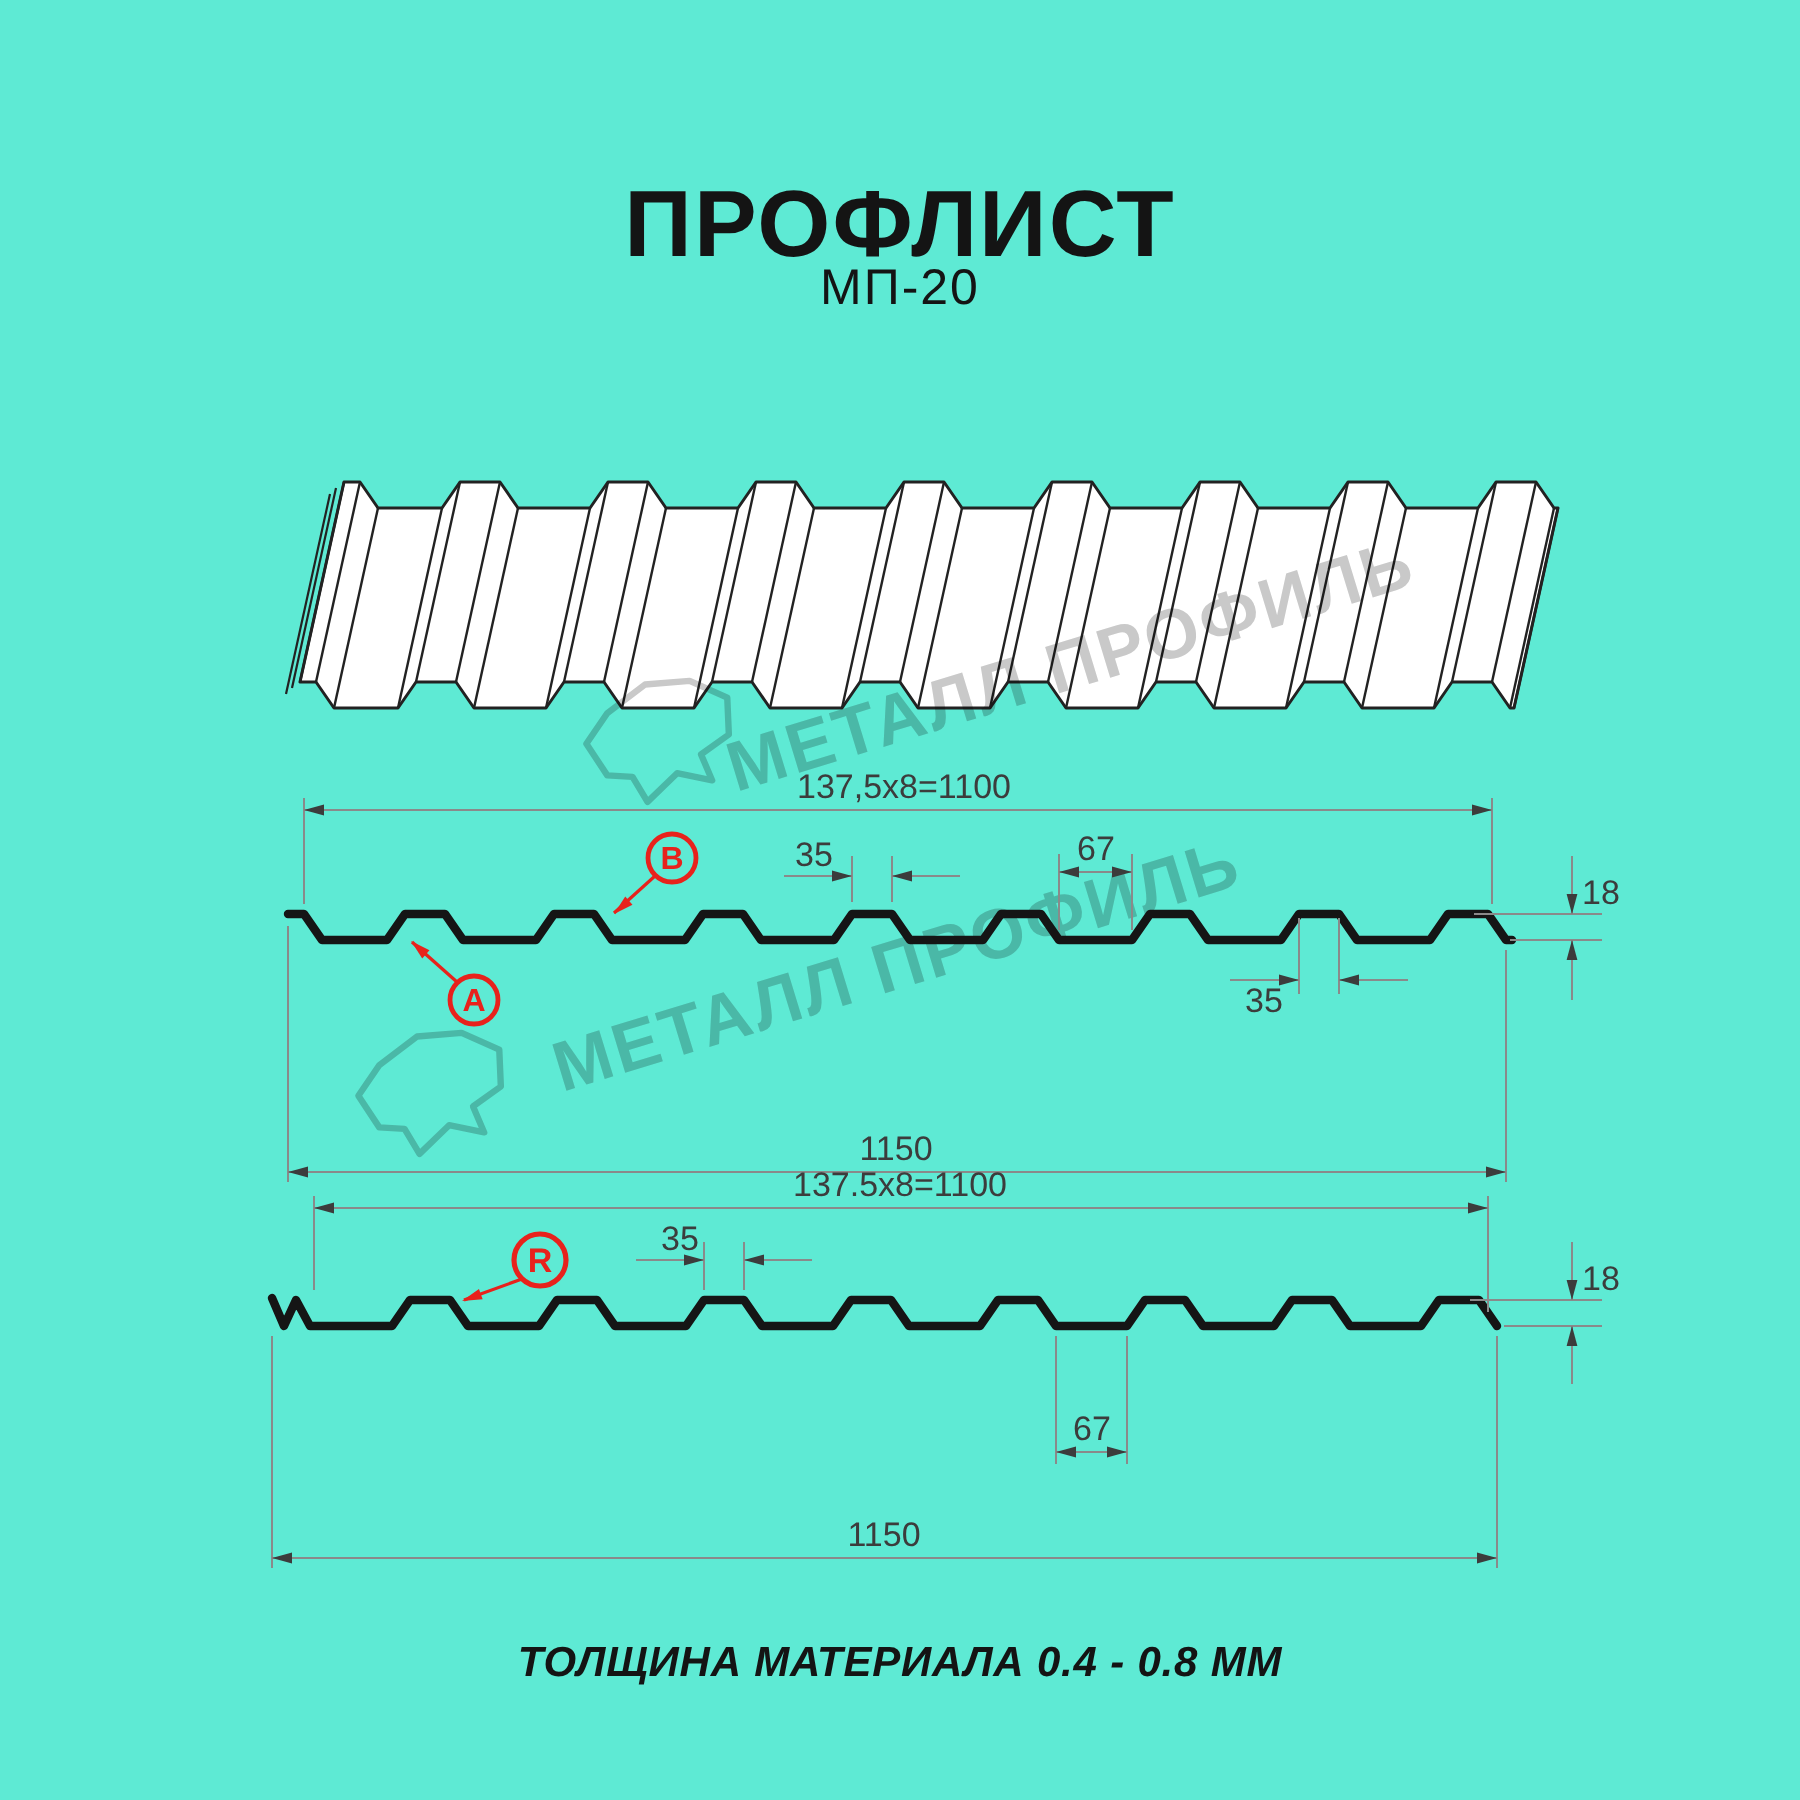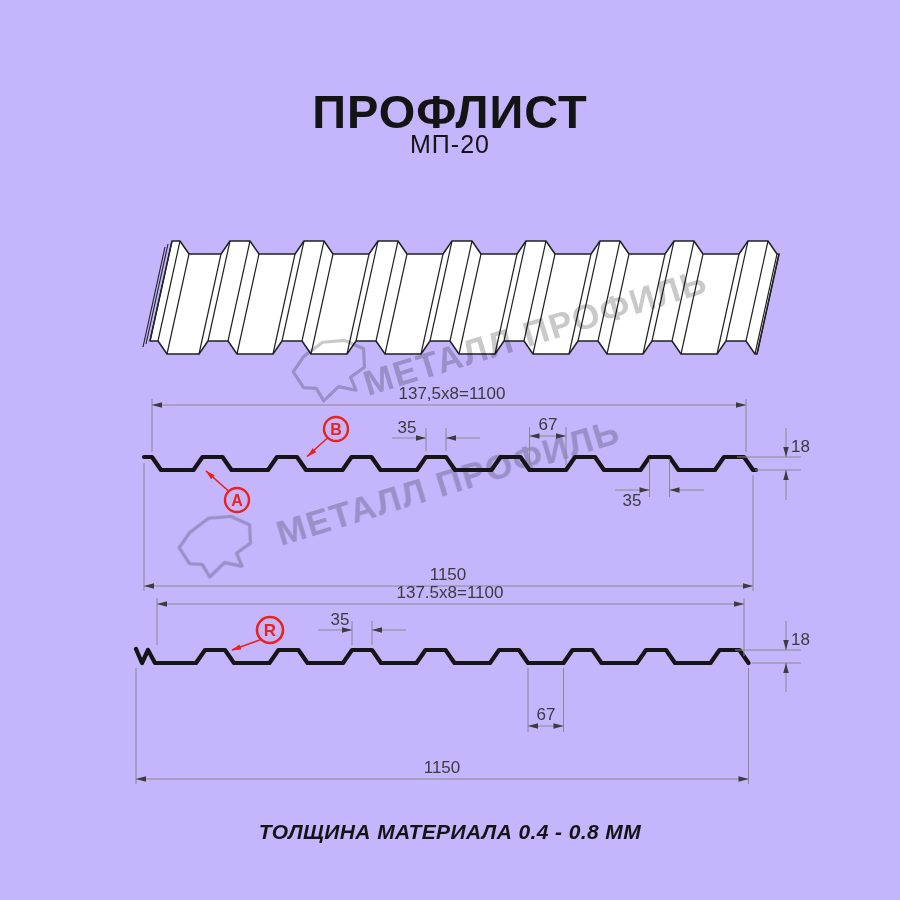--- a/index.html
+++ b/index.html
@@ -1,16 +1,16 @@
 <!DOCTYPE html>
 <html><head>
 <meta charset="utf-8">
 <style>
   html,body{margin:0;padding:0;background:#fff;}
-  #stage{position:relative;width:900px;height:900px;background:#c4b5fd;overflow:hidden;
+  #stage{position:relative;width:900px;height:900px;background:#5eead4;overflow:hidden;
          font-family:"Liberation Sans",sans-serif;}
   .center{position:absolute;left:0;width:100%;text-align:center;color:#141414;}
   #title{top:84px;font-size:47px;font-weight:700;letter-spacing:1px;}
   #subtitle{top:130px;font-size:25px;font-weight:400;letter-spacing:1px;}
   #footer{top:820px;font-size:21px;font-weight:700;letter-spacing:.4px;font-style:italic;}
   svg text{font-family:"Liberation Sans",sans-serif;}
   .wm{mix-blend-mode:multiply;}
 </style>
 </head>
 <body>

